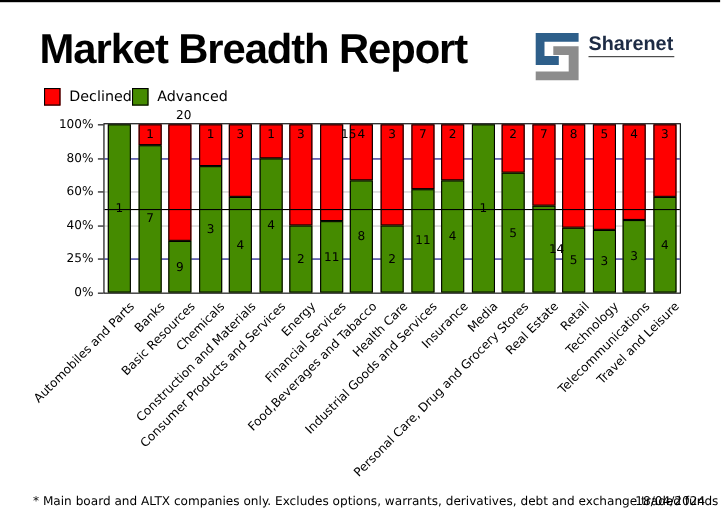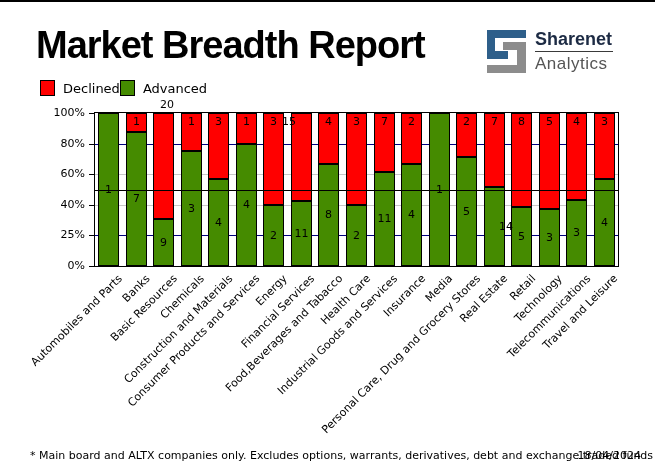--- a/index.html
+++ b/index.html
@@ -40,21 +40,20 @@
   <h1 class="title">Market Breadth Report</h1>
 
   <div class="logo">
     <svg width="41" height="45" viewBox="0 0 41 45">
       <path id="logo-glyph-blue" d="M1,1 H40 V9 H9 V22 H22 V30 H1 Z" fill="#2e5f8a"></path>
       <path id="logo-glyph-gray" d="M40,13 V44 H1 V36 H31 V21 H17 V13 Z" fill="#8c8c8c"></path>
     </svg>
     <div class="logo-text">
       <span class="logo-brand" id="logo-brand" style="color: rgb(29, 43, 68);">Sharenet</span>
       <span class="logo-divider"></span>
-      <span class="logo-sub" id="logo-sub" style="color: rgb(85, 85, 85);">Analytics</span>
     </div>
   </div>
 
   <div class="legend">
     <span class="swatch" id="swatch-declined" style="background: rgb(255, 0, 0);"></span>
     <span class="legend-label">Declined</span>
     <span class="legend-item2">
       <span class="swatch" id="swatch-advanced" style="background: rgb(69, 139, 0);"></span>
       <span class="legend-label">Advanced</span>
     </span>
@@ -119,21 +118,21 @@
         <span>Consumer Products and Services</span>
       </div>
       <div class="seg" style="left: 263px; top: 113px; width: 21px; height: 92px; background: rgb(255, 0, 0); z-index: 3;"></div>
       <div class="seglab" style="left: 263px; top: 115px; width: 21px;">3</div>
       <div class="seg" style="left: 263px; top: 205px; width: 21px; height: 61px; background: rgb(69, 139, 0); z-index: 3;"></div>
       <div class="seglab" style="left: 263px; top: 229px; width: 21px;">2</div>
       <div class="xlab" style="left: 281px; top: 272px;">
         <span>Energy</span>
       </div>
       <div class="seg" style="left: 291px; top: 113px; width: 21px; height: 88px; background: rgb(255, 0, 0); z-index: 3;"></div>
-      <div class="seglab" style="left: 276px; top: 115px; width: 26px;">15</div>
+      <div class="seglab" style="left: 304px; top: 115px; width: 26px;">15</div>
       <div class="seg" style="left: 291px; top: 201px; width: 21px; height: 65px; background: rgb(69, 139, 0); z-index: 3;"></div>
       <div class="seglab" style="left: 291px; top: 227px; width: 21px;">11</div>
       <div class="xlab" style="left: 308px; top: 272px;">
         <span>Financial Services</span>
       </div>
       <div class="seg" style="left: 318px; top: 113px; width: 21px; height: 51px; background: rgb(255, 0, 0); z-index: 3;"></div>
       <div class="seglab" style="left: 318px; top: 115px; width: 21px;">4</div>
       <div class="seg" style="left: 318px; top: 164px; width: 21px; height: 102px; background: rgb(69, 139, 0); z-index: 3;"></div>
       <div class="seglab" style="left: 318px; top: 208px; width: 21px;">8</div>
       <div class="xlab" style="left: 336px; top: 272px;">

